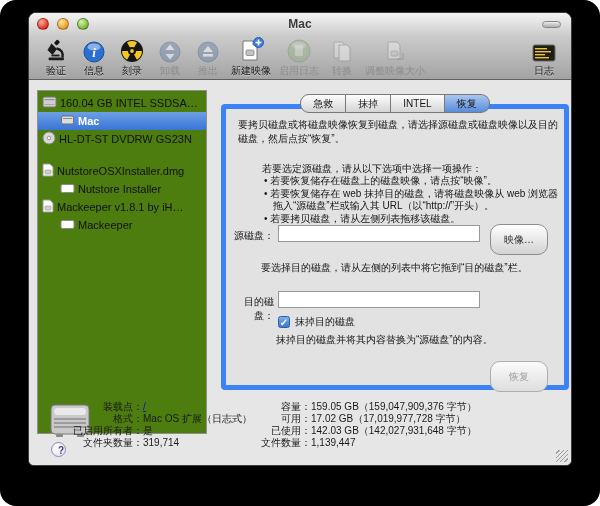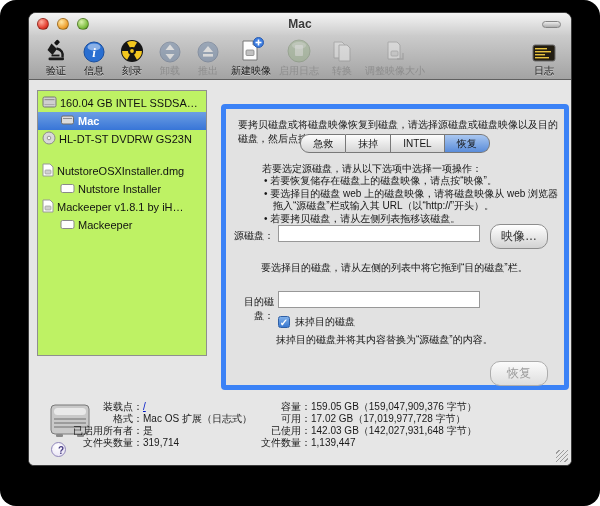--- a/index.html
+++ b/index.html
@@ -23,46 +23,46 @@
   .toolbar{height:45px;background:linear-gradient(#cccccc,#a3a3a3);border-bottom:1px solid #606060;
            display:flex;align-items:flex-start;padding:1px 8px 0;}
   .titem{display:flex;flex-direction:column;align-items:center;margin:0 4px;min-width:30px;}
   .ticon{height:27px;display:flex;align-items:flex-end;justify-content:center;}
   .tlabel{font-size:10px;color:#161616;text-shadow:0 1px 0 rgba(255,255,255,.4);white-space:nowrap;margin-top:1px;}
   .titem.disabled .tlabel{color:#8d8d8d;text-shadow:none;}
   .titem.disabled .ticon{opacity:.45;filter:grayscale(55%);}
   .tspacer{flex:1;}
   
   .content{position:absolute;left:0;right:0;top:68px;bottom:0;background:#e6e6e6;}
-  .sidebar{position:absolute;left:8px;top:9px;width:170px;height:266px;background:#bef264;
+  .sidebar{position:absolute;left:8px;top:9px;width:170px;height:344px;background:#4d7c0f;
            border:1px solid #8f8f8f;padding-top:3px;overflow:hidden;}
   .srow{display:flex;align-items:center;height:18px;font-size:11px;color:#111;padding-left:4px;gap:3px;
         white-space:nowrap;overflow:hidden;}
   .srow.indent{padding-left:22px;}
   .srow.selected{background:linear-gradient(#6d9fe3,#3875d7);color:#fff;font-weight:bold;}
   .sgap{height:14px;}
   
-  .tabbar{position:absolute;left:192px;top:13px;width:348px;display:flex;justify-content:center;z-index:3;margin-top:40px;}
+  .tabbar{position:absolute;left:192px;top:13px;width:348px;display:flex;justify-content:center;z-index:3;}
   .tab{font-size:10px;line-height:17px;height:19px;padding:0 12px;color:#141414;
        background:linear-gradient(#fdfdfd,#d5d5d5);border:1px solid #787878;border-left:none;cursor:default;}
   .tab:first-child{border-left:1px solid #787878;border-radius:9px 0 0 9px;}
   .tab:last-child{border-radius:0 9px 9px 0;}
   .tab.selected{background:linear-gradient(#a9c7f0,#5a8cda);}
   .groupbox{position:absolute;left:192px;top:23px;width:348px;height:286px;background:#e2e2e2;
             border:5px solid #3b82f6;border-radius:4px;z-index:1;font-size:10px;color:#161616;}
   .intro{position:absolute;left:12px;top:9px;width:328px;line-height:14px;}
   .opttitle{position:absolute;left:36px;top:53px;}
   .bullets{position:absolute;left:38px;top:66px;width:300px;line-height:12.5px;}
   .bullet{padding-left:9px;text-indent:-9px;}
   .bullet::before{content:"•  ";}
   .flabel{position:absolute;left:0;width:48px;text-align:right;}
   .field{position:absolute;left:52px;width:202px;height:17px;border:1px solid #989898;background:#fff;
          font-size:10px;padding:0 3px;font-family:"Liberation Sans",sans-serif;}
-  .capsule{position:absolute;height:25px;border-radius:10px;background:linear-gradient(#ffffff,#d2d2d2);
-           border:1px solid #8d8d8d;font-size:12px;color:#2d2d2d;text-align:center;line-height:17px;
+  .capsule{position:absolute;height:31px;border-radius:10px;background:linear-gradient(#ffffff,#d2d2d2);
+           border:1px solid #8d8d8d;font-size:10px;color:#2d2d2d;text-align:center;line-height:17px;
            font-family:"Liberation Sans",sans-serif;padding:0;}
   .capsule.disabled{color:#9d9d9d;border-color:#adadad;background:linear-gradient(#fbfbfb,#dedede);}
   .desthint{position:absolute;left:35px;top:152px;}
   .checkrow{position:absolute;left:52px;top:206px;display:flex;align-items:center;gap:5px;}
   .checkbox{width:12px;height:12px;border-radius:2.5px;background:linear-gradient(#7fb0ea,#3a79d0);
             border:1px solid #2e5fa6;color:#fff;font-size:10px;line-height:11px;text-align:center;font-weight:bold;}
   .erasenote{position:absolute;left:50px;top:224px;}
   
   .infopanel{position:absolute;left:0;right:0;top:309px;bottom:0;font-size:10px;color:#1a1a1a;}
   .diskicon{position:absolute;left:18px;top:12px;}
@@ -272,21 +272,21 @@
         <span class="tab">抹掉</span>
         <span class="tab">INTEL</span>
         <span class="tab selected">恢复</span>
       </div>
 
       <div class="groupbox">
         <div class="intro">要拷贝磁盘或将磁盘映像恢复到磁盘，请选择源磁盘或磁盘映像以及目的磁盘，然后点按“恢复”。</div>
         <div class="opttitle">若要选定源磁盘，请从以下选项中选择一项操作：</div>
         <div class="bullets">
           <div class="bullet">若要恢复储存在磁盘上的磁盘映像，请点按“映像”。</div>
-          <div class="bullet">要选择目的磁盘 web 上的磁盘映像，请将磁盘映像从 web 浏览器拖入“源磁盘”栏或输入其 URL（以“http://”开头）。</div>
+          <div class="bullet">若要恢复储存在 web 抹掉目的磁盘，请将磁盘映像从 web 浏览器拖入“源磁盘”栏或输入其 URL（以“http://”开头）。</div>
           <div class="bullet">若要拷贝磁盘，请从左侧列表拖移该磁盘。</div>
         </div>
 
         <div class="flabel" style="top:120px;">源磁盘：</div>
         <input class="field" style="top: 116px;" value="">
         <button class="capsule" style="left:264px;top:115px;width:58px;">映像…</button>
 
         <div class="desthint">要选择目的磁盘，请从左侧的列表中将它拖到“目的磁盘”栏。</div>
 
         <div class="flabel" style="top:186px;">目的磁盘：</div>

